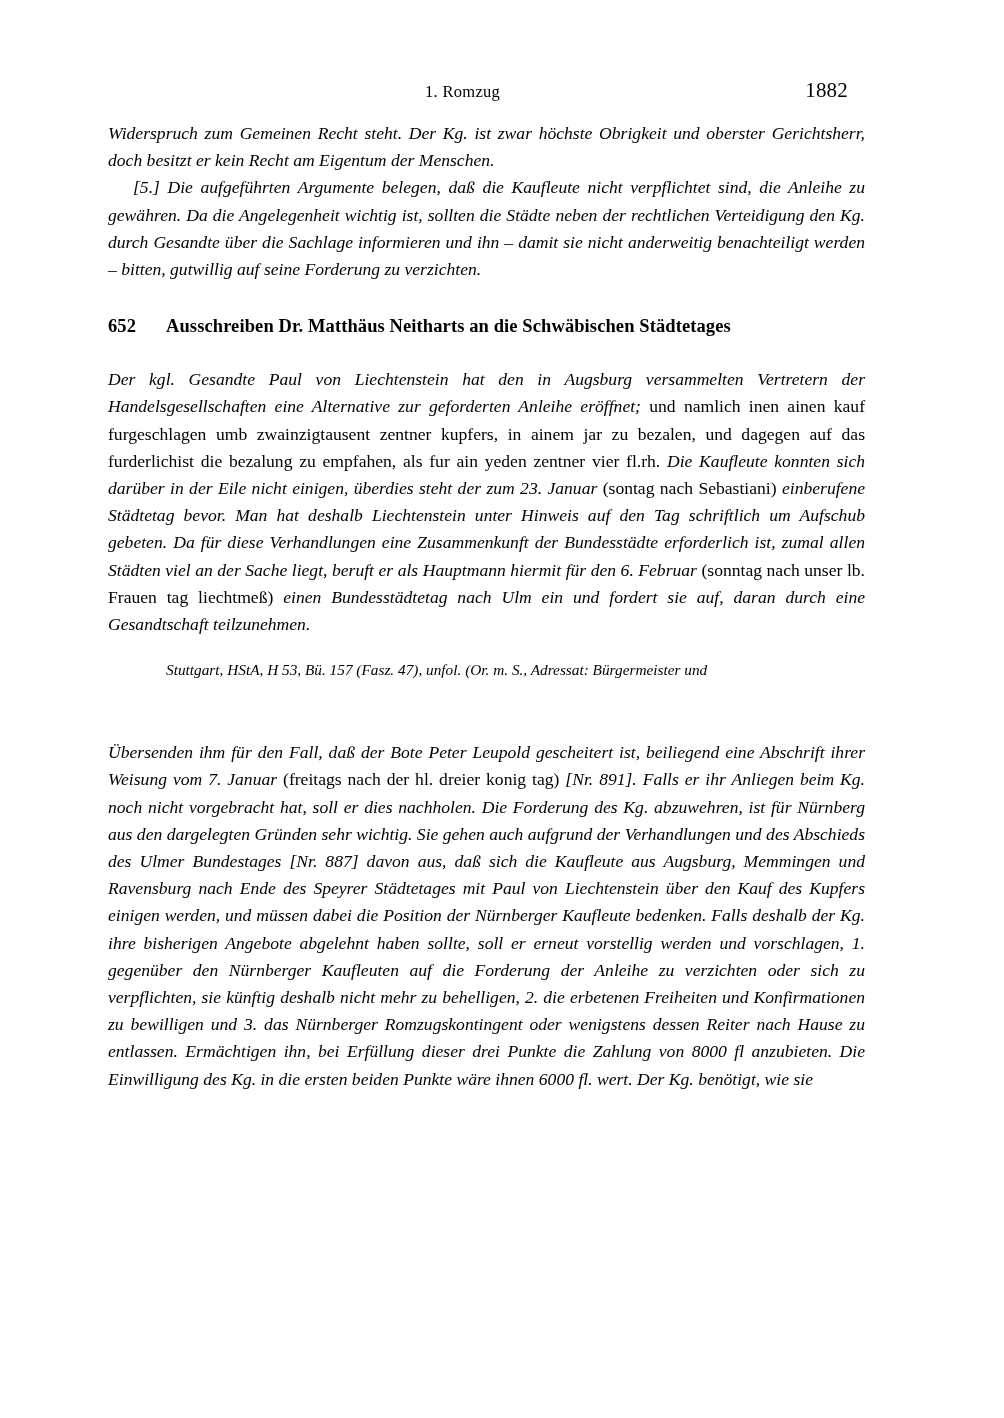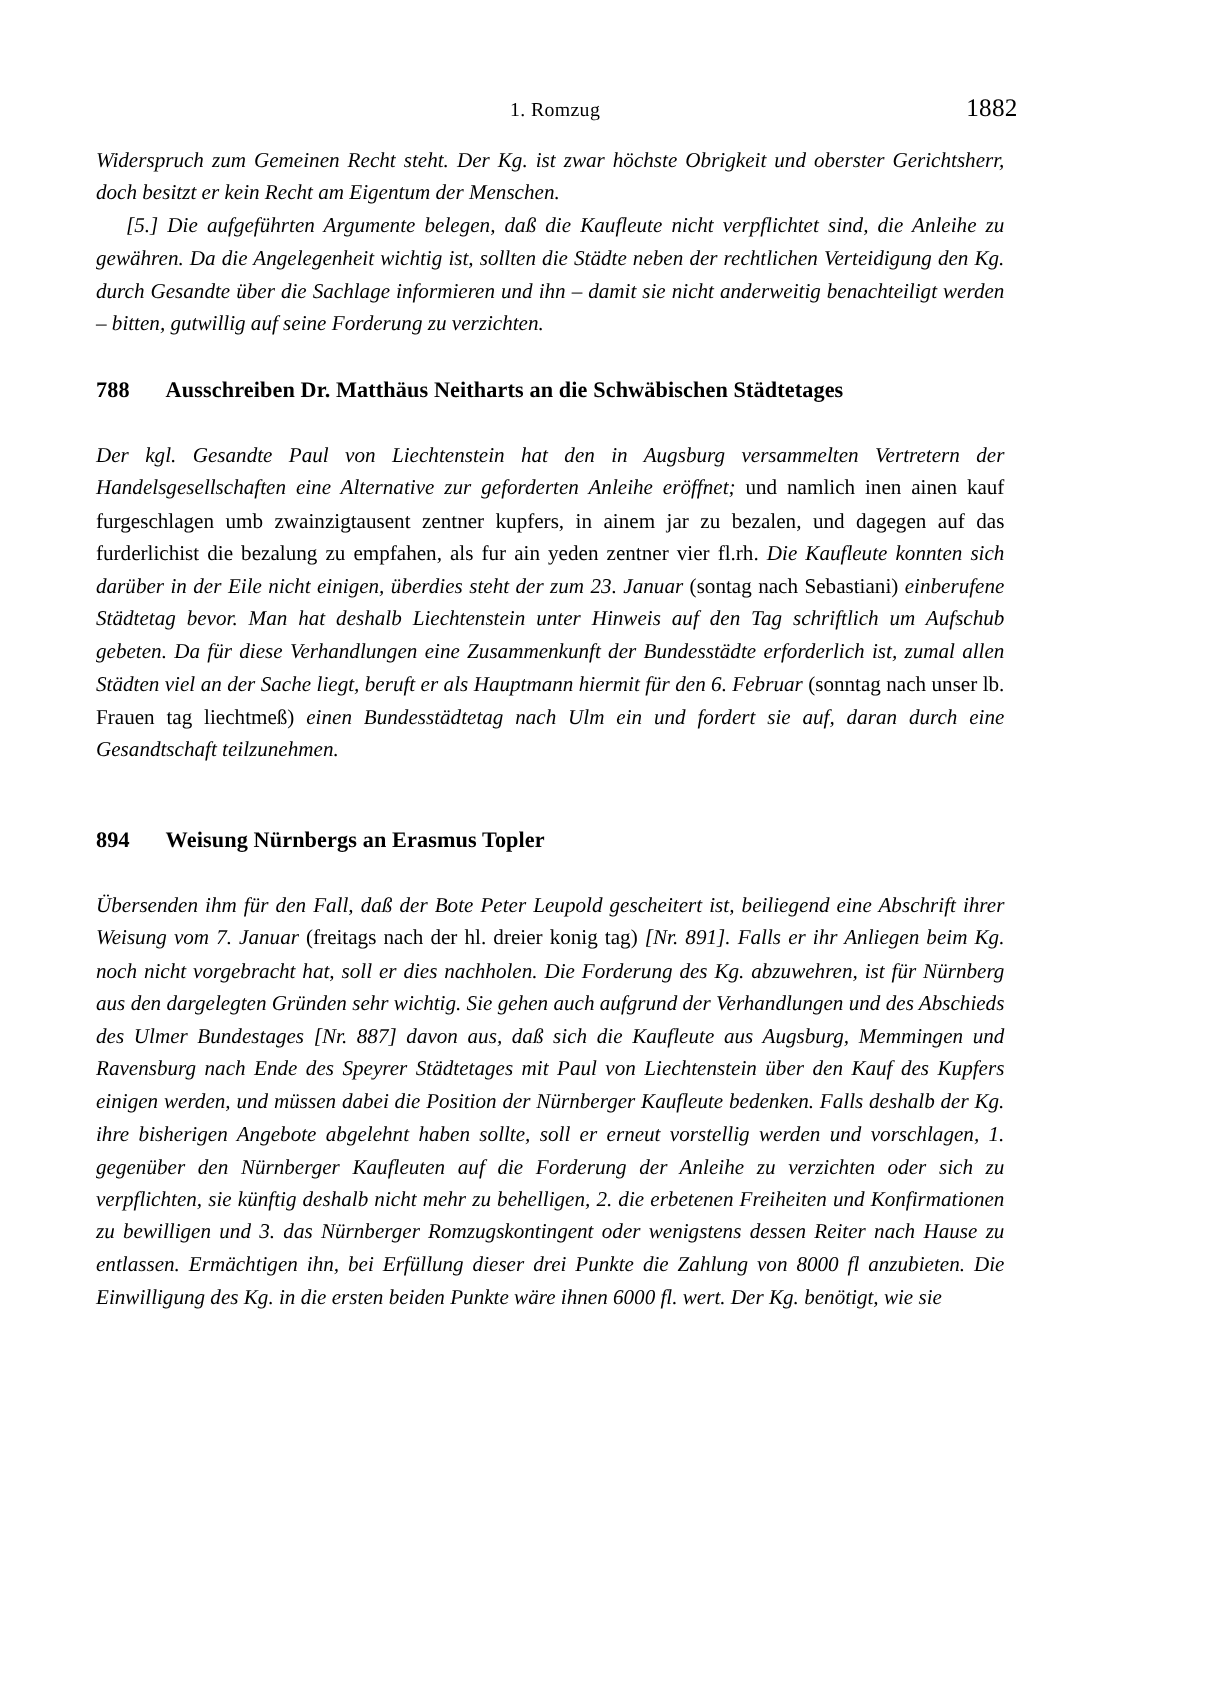--- a/index.html
+++ b/index.html
@@ -40,21 +40,21 @@
     margin-left: 333px;
   }
   .running-head .rh-folio {
     font-size: 21px;
     letter-spacing: 0.2px;
   }
 
   
   .column {
     position: absolute;
-    left: 80px;
+    left: 108px;
     top: 120px;
     width: 757px;
   }
 
   p.body {
     margin: 0;
     font-size: 17.6px;
     line-height: 27.2px;
     text-align: justify;
     text-justify: inter-word;
@@ -121,38 +121,35 @@
 
   <div class="column">
 
     <p class="body"><span>Widerspruch zum Gemeinen Recht steht. Der Kg. ist zwar höchste Obrigkeit und oberster Gerichtsherr, doch besitzt er kein Recht am Eigentum der Menschen.</span></p>
 
     <p class="body indent"><span>[5.] Die aufgeführten Argumente belegen, daß die Kaufleute nicht verpflichtet sind, die Anleihe zu gewähren. Da die Angelegenheit wichtig ist, sollten die Städte neben der rechtlichen Verteidigung den Kg. durch Gesandte über die Sachlage informieren und ihn – damit sie nicht anderweitig benachteiligt werden – bitten, gutwillig auf seine Forderung zu verzichten.</span></p>
 
     <div class="sp-before-head"></div>
 
     <div class="doc-heading">
-      <span class="num">788</span>
+      <span class="num">652</span>
       <span class="ttl">Ausschreiben Dr. Matthäus Neitharts an die Schwäbischen Städtetages</span>
     </div>
 
     <div class="sp-after-head"></div>
 
     <p class="body"><span class="it">Der kgl. Gesandte Paul von Liechtenstein hat den in Augsburg versammelten Vertretern der Handelsgesellschaften eine Alternative zur geforderten Anleihe eröffnet;</span><span class="rm"> und namlich inen ainen kauf furgeschlagen umb zwainzigtausent zentner kupfers, in ainem jar zu bezalen, und dagegen auf das furderlichist die bezalung zu empfahen, als fur ain yeden zentner vier fl.rh. </span><span class="it">Die Kaufleute konnten sich darüber in der Eile nicht einigen, überdies steht der zum 23. Januar </span><span class="rm">(sontag nach Sebastiani)</span><span class="it"> einberufene Städtetag bevor. Man hat deshalb Liechtenstein unter Hinweis auf den Tag schriftlich um Aufschub gebeten. Da für diese Verhandlungen eine Zusammenkunft der Bundesstädte erforderlich ist, zumal allen Städten viel an der Sache liegt, beruft er als Hauptmann hiermit für den 6. Februar </span><span class="rm">(sonntag nach unser lb. Frauen tag liechtmeß)</span><span class="it"> einen Bundesstädtetag nach Ulm ein und fordert sie auf, daran durch eine Gesandtschaft teilzunehmen.</span></p>
 
     <div class="sp-before-src"></div>
 
     <div class="source-block">
+      <span class="ln">Stuttgart, HStA, H 53, Bü. 157 (Fasz. 47), unfol. (Or. m. S., Adressat: Bürgermeister und</span>
     </div>
 
     <div class="sp-after-src"></div>
 
-    <div class="doc-heading">
-      <span class="num">894</span>
-      <span class="ttl">Weisung Nürnbergs an Erasmus Topler</span>
-    </div>
 
     <div class="sp-after-head"></div>
 
     <p class="body"><span class="it">Übersenden ihm für den Fall, daß der Bote Peter Leupold gescheitert ist, beiliegend eine Abschrift ihrer Weisung vom 7. Januar </span><span class="rm">(freitags nach der hl. dreier konig tag)</span><span class="it"> [Nr. 891]. Falls er ihr Anliegen beim Kg. noch nicht vorgebracht hat, soll er dies nachholen. Die Forderung des Kg. abzuwehren, ist für Nürnberg aus den dargelegten Gründen sehr wichtig. Sie gehen auch aufgrund der Verhandlungen und des Abschieds des Ulmer Bundestages [Nr. 887] davon aus, daß sich die Kaufleute aus Augsburg, Memmingen und Ravensburg nach Ende des Speyrer Städtetages mit Paul von Liechtenstein über den Kauf des Kupfers einigen werden, und müssen dabei die Position der Nürnberger Kaufleute bedenken. Falls deshalb der Kg. ihre bisherigen Angebote abgelehnt haben sollte, soll er erneut vorstellig werden und vorschlagen, 1. gegenüber den Nürnberger Kaufleuten auf die Forderung der Anleihe zu verzichten oder sich zu verpflichten, sie künftig deshalb nicht mehr zu behelligen, 2. die erbetenen Freiheiten und Konfirmationen zu bewilligen und 3. das Nürnberger Romzugskontingent oder wenigstens dessen Reiter nach Hause zu entlassen. Ermächtigen ihn, bei Erfüllung dieser drei Punkte die Zahlung von 8000 fl anzubieten. Die Einwilligung des Kg. in die ersten beiden Punkte wäre ihnen 6000 fl. wert. Der Kg. benötigt, wie sie</span></p>
 
   </div>
 </div>
 
 </body></html>

